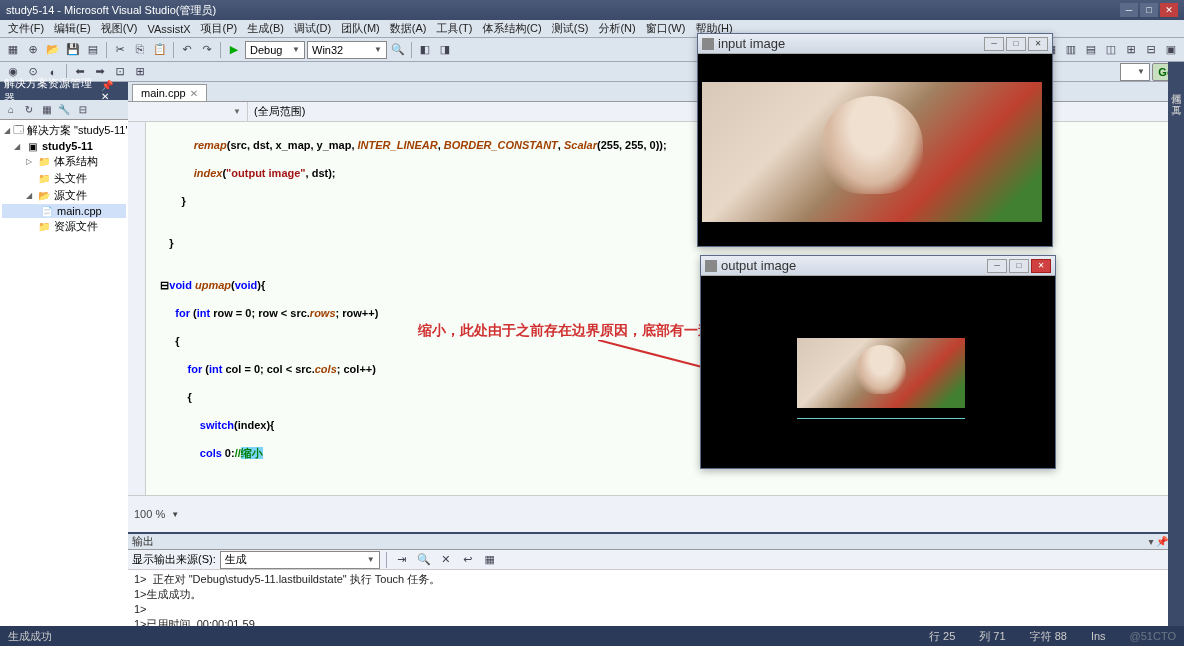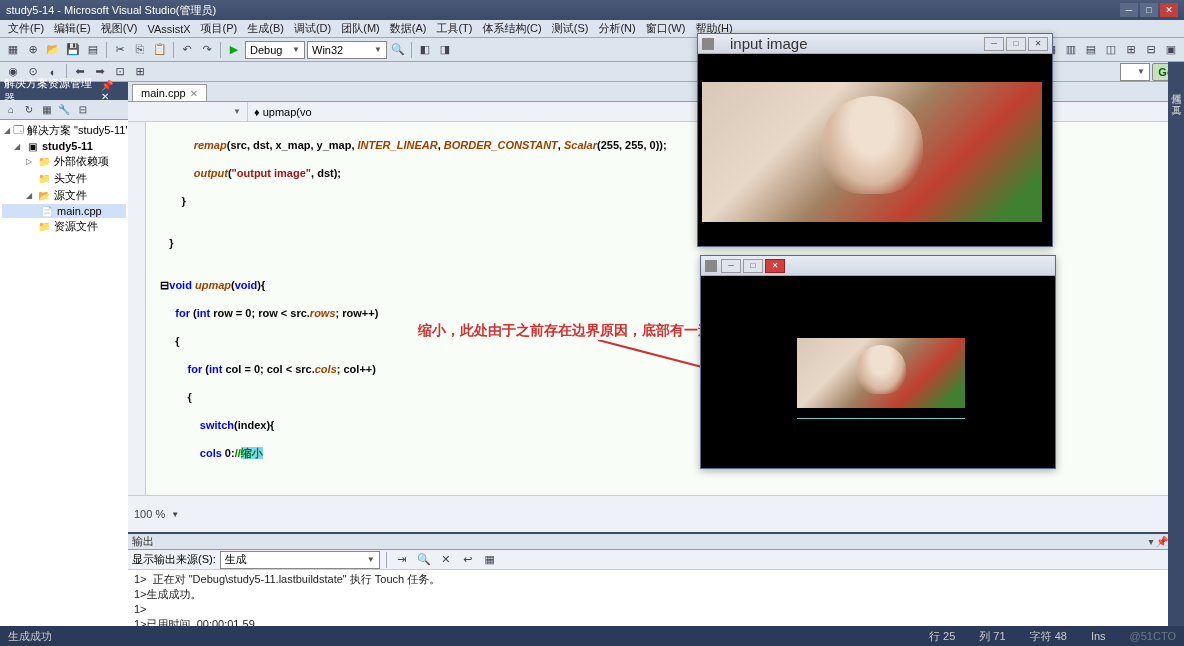--- a/index.html
+++ b/index.html
@@ -52,21 +52,21 @@
 .out-header { height:16px; background:#dce4ee; color:#333; display:flex; align-items:center; padding:0 4px; justify-content:space-between; border-bottom:1px solid #999; }
 .out-header .pin { cursor:pointer; font-size:10px; color:#555; }
 .out-toolbar { height:20px; background:#eef2f8; display:flex; align-items:center; padding:0 4px; gap:4px; border-bottom:1px solid #ccc; }
 .out-text { flex:1; background:#fff; padding:2px 6px; font-family:Consolas,monospace; font-size:11px; line-height:14px; color:#222; overflow:auto; white-space:pre; }
 .statusbar { height:20px; background:#2a3a58; color:#ccc; display:flex; align-items:center; padding:0 8px; font-size:10px; position:absolute; bottom:0; left:0; right:0; }
 .statusbar .st-left { flex:1; }
 .statusbar .st-item { margin-left:24px; }
 .float-win { position:absolute; background:#e8ecf4; border:1px solid #5a6a88; box-shadow:0 2px 8px rgba(0,0,0,0.3); }
 .fw-title { height:20px; background:linear-gradient(#e8ecf4,#d0d8e4); display:flex; align-items:center; padding:0 4px; gap:4px; border-bottom:1px solid #aaa; }
 .fw-icon { width:12px; height:12px; background:#888; }
-.fw-title-text { flex:1; color:#333; font-size:15px;margin-left:12px; }
+.fw-title-text { flex:1; color:#333; font-size:13px; }
 .fw-btns { display:flex; gap:2px; }
 .fw-btn { width:20px; height:14px; border:1px solid #999; background:#e0e4ec; display:flex; align-items:center; justify-content:center; font-size:8px; cursor:pointer; color:#444; }
 .fw-btn.close { background:#d04040; color:#fff; border-color:#a02020; }
 .fw-body { background:#000; position:relative; }
 .photo { position:absolute; background:linear-gradient(135deg,#d8c8b8 0%,#e8d8c8 30%,#a08060 50%,#c04030 70%,#408030 90%); }
 .photo::after { content:""; position:absolute; left:35%; top:10%; width:30%; height:70%; background:radial-gradient(ellipse at 50% 30%,#f0e0d0 30%,#d8b8a0 60%,transparent 80%); border-radius:50% 50% 40% 40%; }
 .annotation { position:absolute; color:#d03030; font-size:14px; pointer-events:none; font-family:"SimSun",serif; }
 .arrow-svg { position:absolute; pointer-events:none; }
 .right-strip { position:absolute; right:0; top:62px; width:16px; bottom:20px; background:#3a4a68; display:flex; flex-direction:column; align-items:center; padding-top:20px; gap:4px; }
 .rs-item { writing-mode:vertical-rl; color:#ccc; padding:4px 1px; cursor:pointer; font-size:10px; }
@@ -178,21 +178,21 @@
           <span>解决方案 "study5-11" (1 个项</span>
         </div>
       <div class="tree-item" style="padding-left:12px">
           <span class="tree-expand">◢</span>
           <span class="tree-icon">▣</span>
           <b>study5-11</b>
         </div>
       <div class="tree-item" style="padding-left:24px">
           <span class="tree-expand">▷</span>
           <span class="tree-icon folder-ic">📁</span>
-          <span>外部依赖项</span>
+          <span>体系结构</span>
         </div>
       <div class="tree-item" style="padding-left:24px">
           <span class="tree-expand"></span>
           <span class="tree-icon folder-ic">📁</span>
           <span>头文件</span>
         </div>
       <div class="tree-item" style="padding-left:24px">
           <span class="tree-expand">◢</span>
           <span class="tree-icon folder-ic">📂</span>
           <span>源文件</span>
@@ -216,29 +216,33 @@
         <span>main.cpp</span>
         <span class="close-x">✕</span>
       </div>
     </div>
     <div class="nav-bar">
       <div class="nav-combo" style="max-width:120px">
           <span></span>
           <span class="arrow">▼</span>
         </div>
       <div class="nav-combo">
+          <span>(全局范围)</span>
+          <span class="arrow">▼</span>
+        </div>
+      <div class="nav-combo">
           <span>♦ <span>upmap(vo</span></span>
           <span class="arrow">▼</span>
         </div>
     </div>
     <div class="code-area">
       <div class="code-gutter"></div>
       <div class="code-content">
 <div class="code-line">            <span class="func">remap</span>(src, dst, x_map, y_map, <span class="const">INTER_LINEAR</span>, <span class="const">BORDER_CONSTANT</span>, <span class="const">Scalar</span>(255, 255, 0));</div>
-<div class="code-line">            <span class="func">output</span>(<span class="str">"output image"</span>, dst);</div>
+<div class="code-line">            <span class="func">index</span>(<span class="str">"output image"</span>, dst);</div>
 <div class="code-line">        }</div>
 <div class="code-line"></div>
 <div class="code-line">    }</div>
 <div class="code-line"></div>
 <div class="code-line"> ⊟<span class="kw">void</span> <span class="func">upmap</span>(<span class="kw">void</span>){</div>
 <div class="code-line">      <span class="kw">for</span> (<span class="kw">int</span> row = 0; row &lt; src.<span class="prop">rows</span>; row++)</div>
 <div class="code-line">      {</div>
 <div class="code-line">          <span class="kw">for</span> (<span class="kw">int</span> col = 0; col &lt; src.<span class="prop">cols</span>; col++)</div>
 <div class="code-line">          {</div>
 <div class="code-line">              <span class="kw">switch</span>(index){</div>
@@ -304,21 +308,21 @@
 <span>========== 生成: 成功 1 个，失败 0 个，最新 0 个，跳过 0 个 ==========</span></div>
       <div class="scrollbar-h"></div>
     </div>
   </div>
 </div>
 
 <div class="statusbar">
   <span class="st-left">生成成功</span>
   <span class="st-item">行 25</span>
   <span class="st-item">列 71</span>
-  <span class="st-item">字符 48</span>
+  <span class="st-item">字符 88</span>
   <span class="st-item">Ins</span>
   <span class="st-item" style="opacity:0.4">@51CTO</span>
 </div>
 
 <div class="float-win" style="left:697px;top:33px;width:356px">
   <div class="fw-title">
     <div class="fw-icon"></div>
     <span class="fw-title-text">input image</span>
     <div class="fw-btns">
       <div class="fw-btn">─</div>
@@ -327,20 +331,21 @@
     </div>
   </div>
   <div class="fw-body" style="height:192px">
     <div class="photo" style="left:4px;top:28px;width:340px;height:140px"></div>
   </div>
 </div>
 
 <div class="float-win" style="left:700px;top:255px;width:356px">
   <div class="fw-title">
     <div class="fw-icon"></div>
+    <span class="fw-title-text">output image</span>
     <div class="fw-btns">
       <div class="fw-btn">─</div>
       <div class="fw-btn">□</div>
       <div class="fw-btn close">✕</div>
     </div>
   </div>
   <div class="fw-body" style="height:192px">
     <div class="photo" style="left:96px;top:62px;width:168px;height:70px"></div>
     <div style="position:absolute;left:96px;top:142px;width:168px;height:1px;background:#6cc"></div>
   </div>

